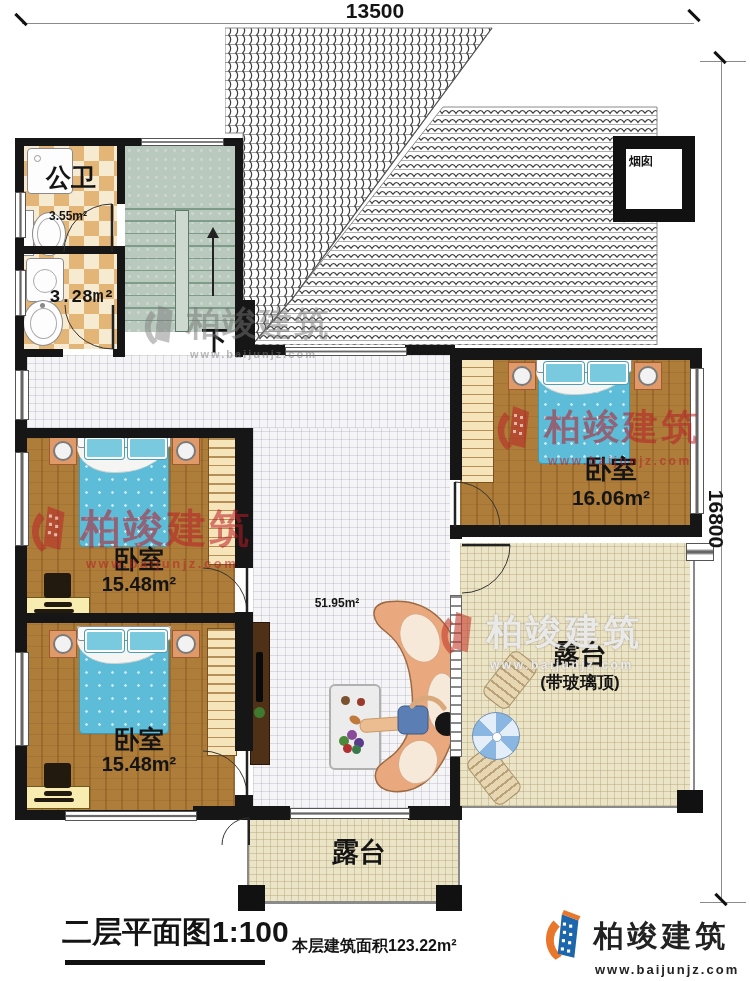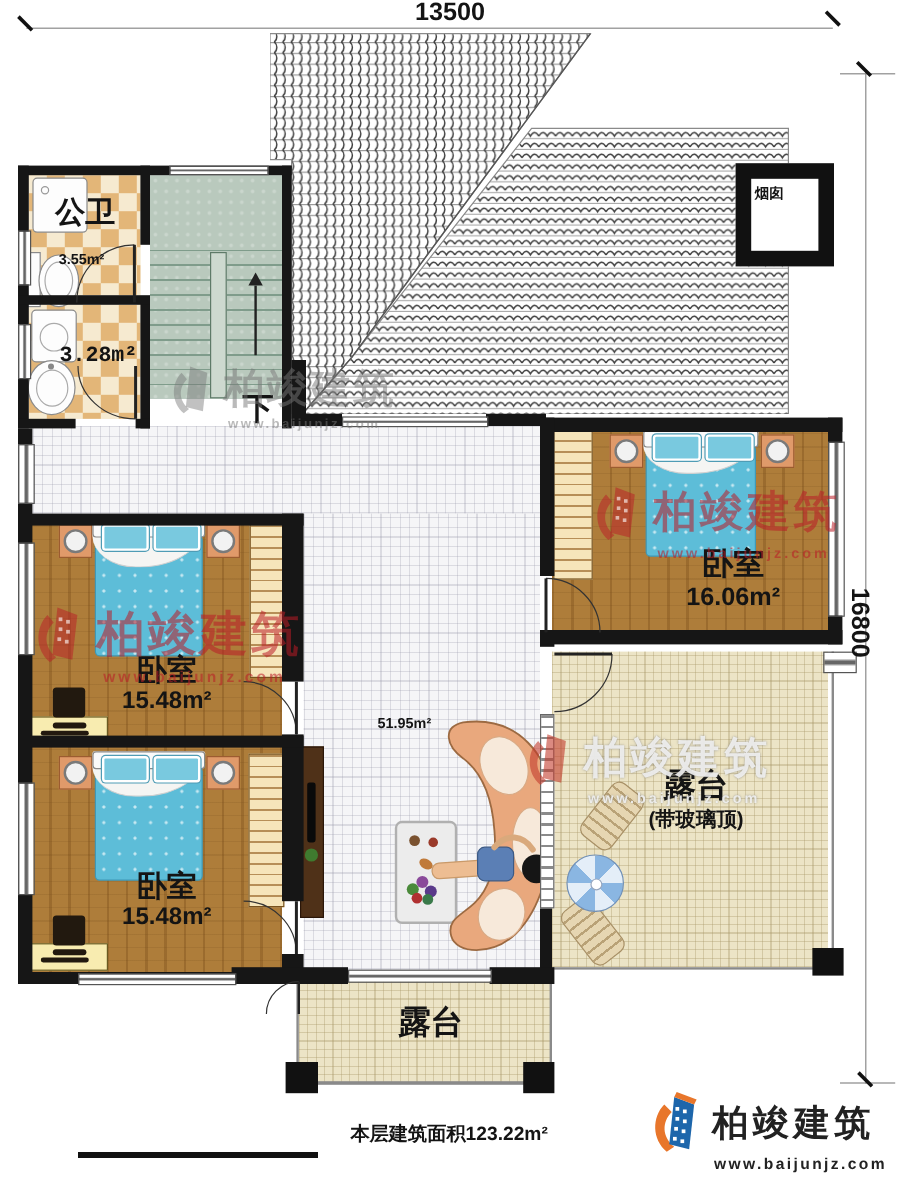--- a/index.html
+++ b/index.html
@@ -360,20 +360,21 @@
 
   <div class="wm wm-light" style="left:438px;top:606px;">
     <svg width="44" height="52" viewBox="0 0 44 54" style="vertical-align:middle;">
       <path d="M12 50 C0 40 0 22 10 12 L15 18 C7 26 7 38 17 46 Z" fill="rgba(195,60,45,.6)"></path>
       <path d="M18 6 L34 12 L30 48 L14 44 Z" fill="rgba(195,60,45,.6)"></path>
     </svg>
     <span style="font-size:36px;letter-spacing:3px;vertical-align:middle;">柏竣建筑</span>
     <div style="font-size:12px;letter-spacing:2.5px;margin-left:52px;">www.baijunjz.com</div>
   </div>
 
+  <div class="lbl" style="left:62px;top:916px;font-size:30px;text-align:left;">二层平面图1:100</div>
   <div class="abs" style="left:65px;top:960px;width:200px;height:5px;background:#111;z-index:60;"></div>
   <div class="lbl" style="left:292px;top:938px;font-size:16px;text-align:left;font-weight:bold;">本层建筑面积123.22m²</div>
 
   <div class="abs" style="left:543px;top:908px;z-index:60;white-space:nowrap;">
     <svg width="46" height="56" viewBox="0 0 44 54" style="vertical-align:middle;">
       <path d="M12 50 C0 40 0 22 10 12 L16 18 C8 26 8 38 18 46 Z" fill="#e8762b"></path>
       <path d="M18 6 L34 12 L30 48 L14 44 Z" fill="#1d66ab"></path>
       <path d="M18 6 L34 12 L36 8 L20 2 Z" fill="#e8762b"></path>
       <g fill="#fff">
           <rect x="19" y="14" width="3" height="3"></rect>

